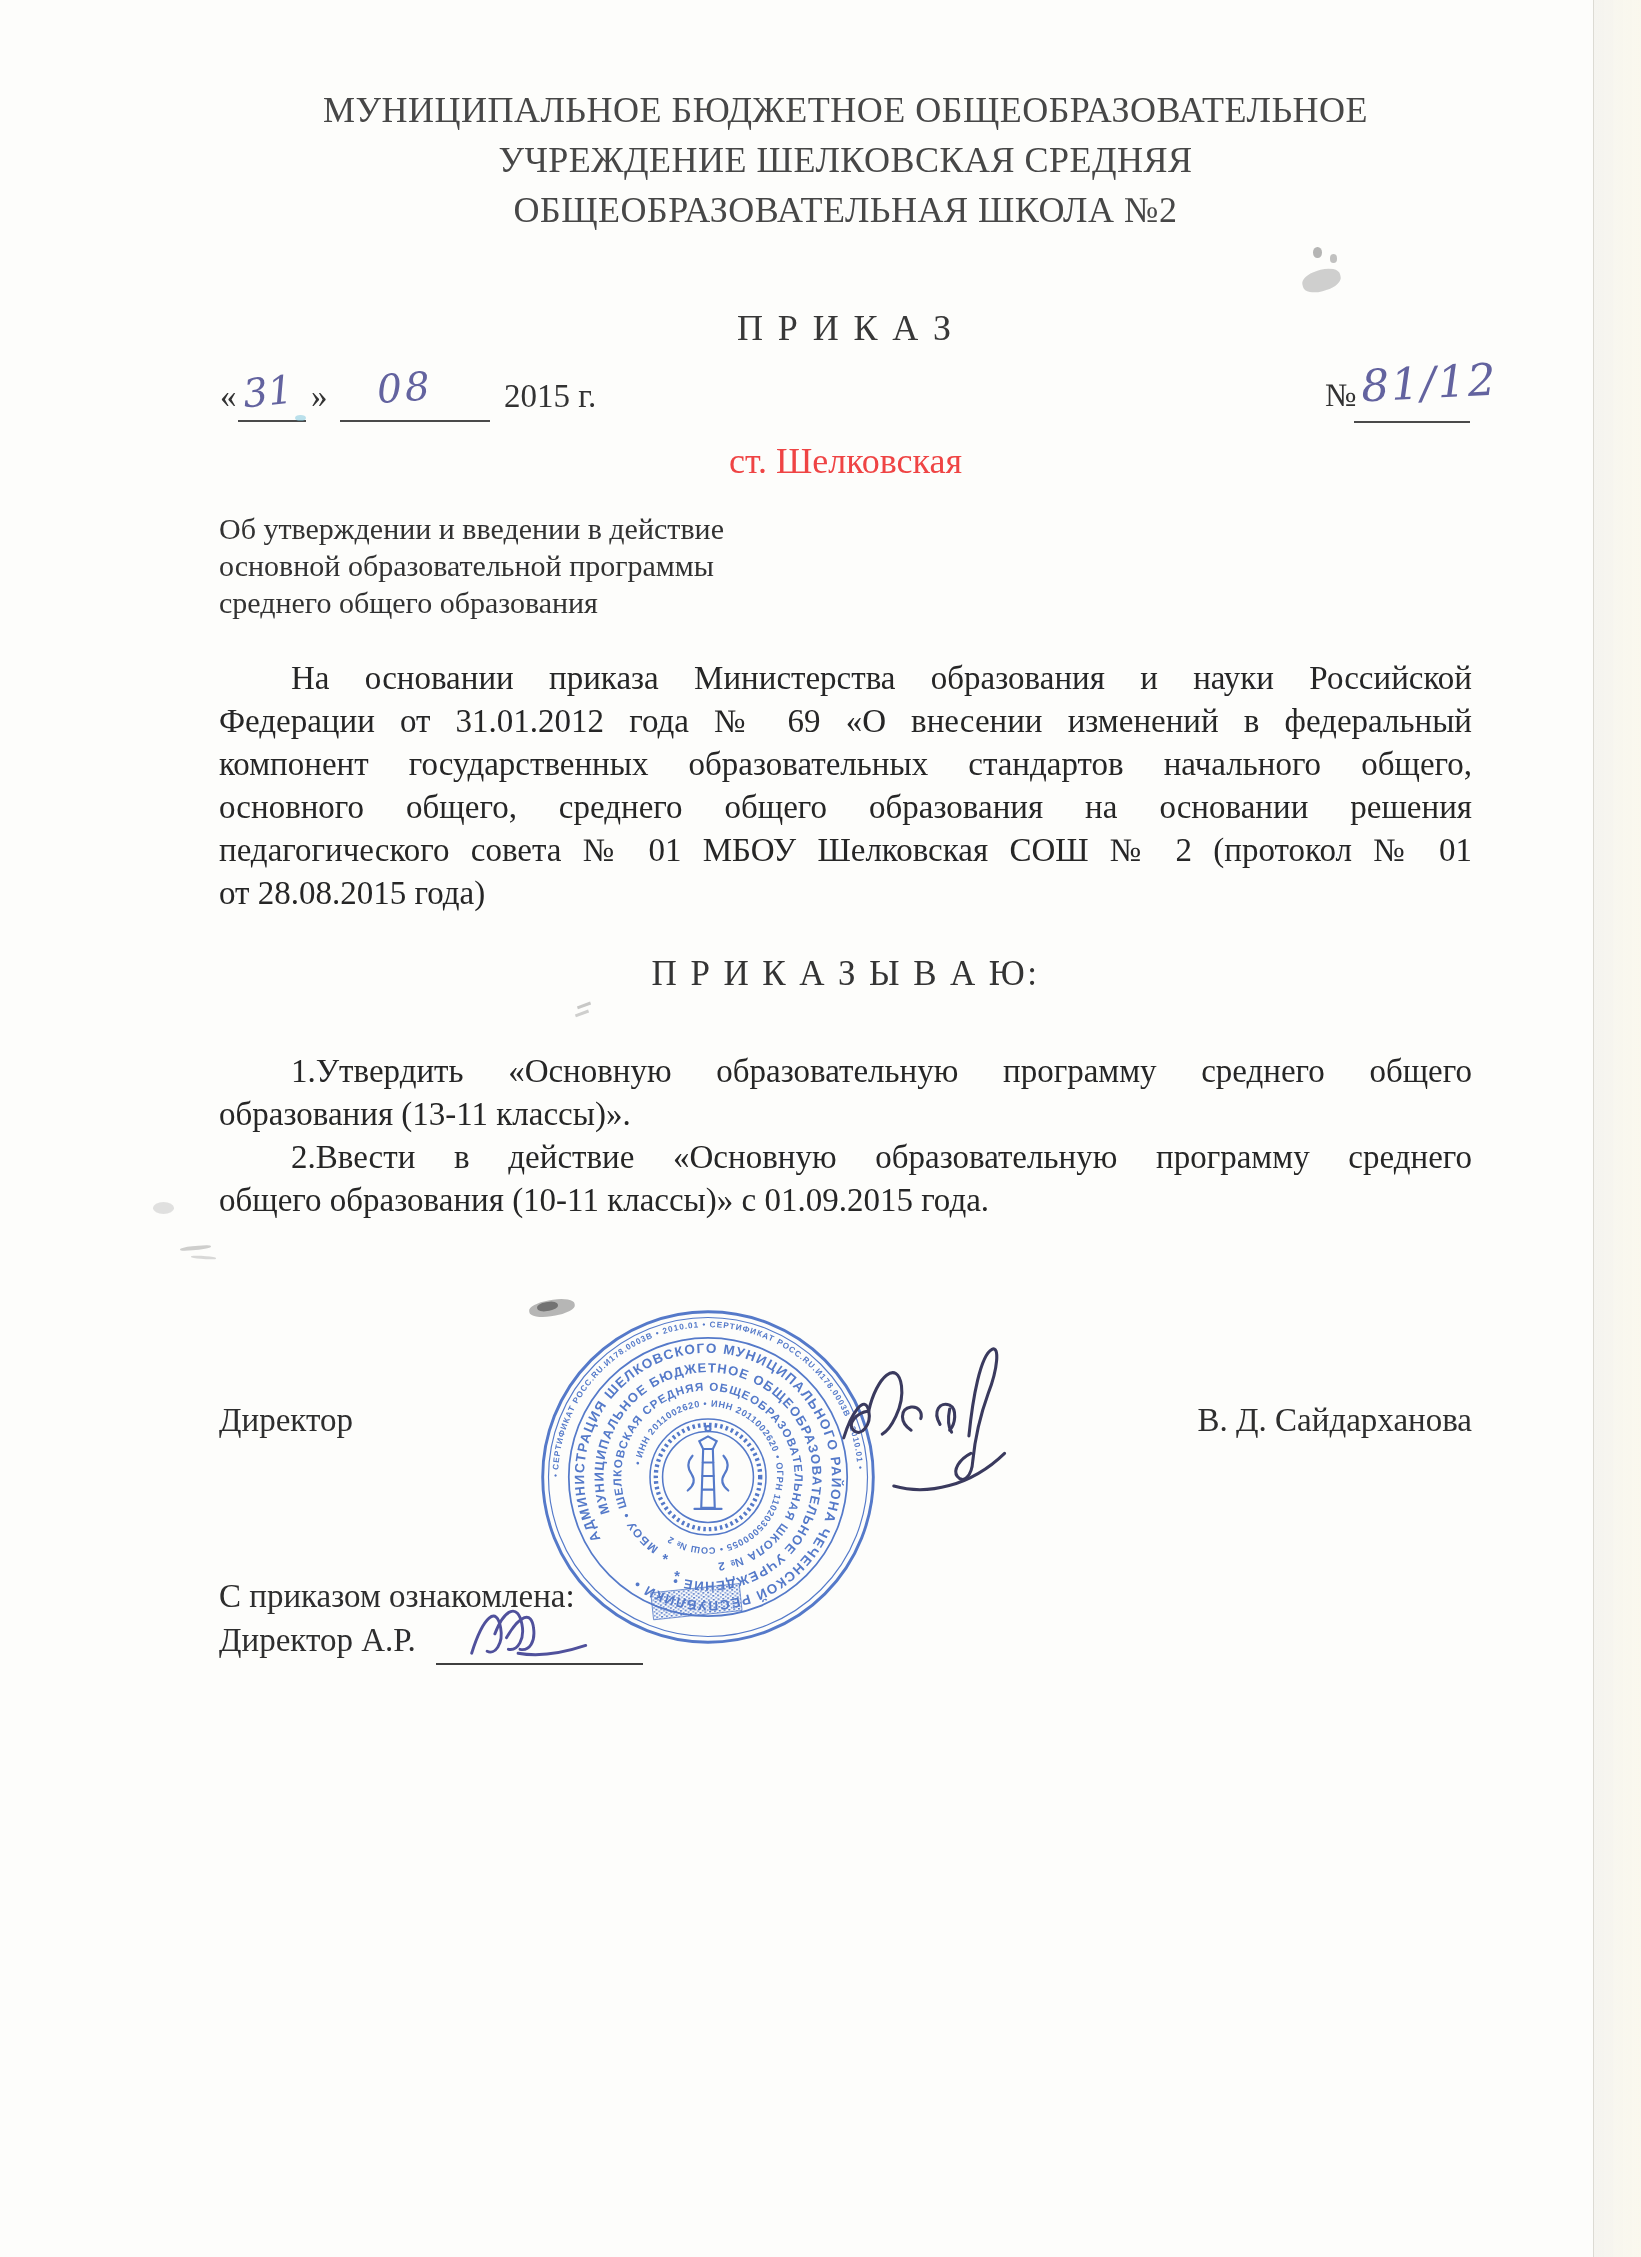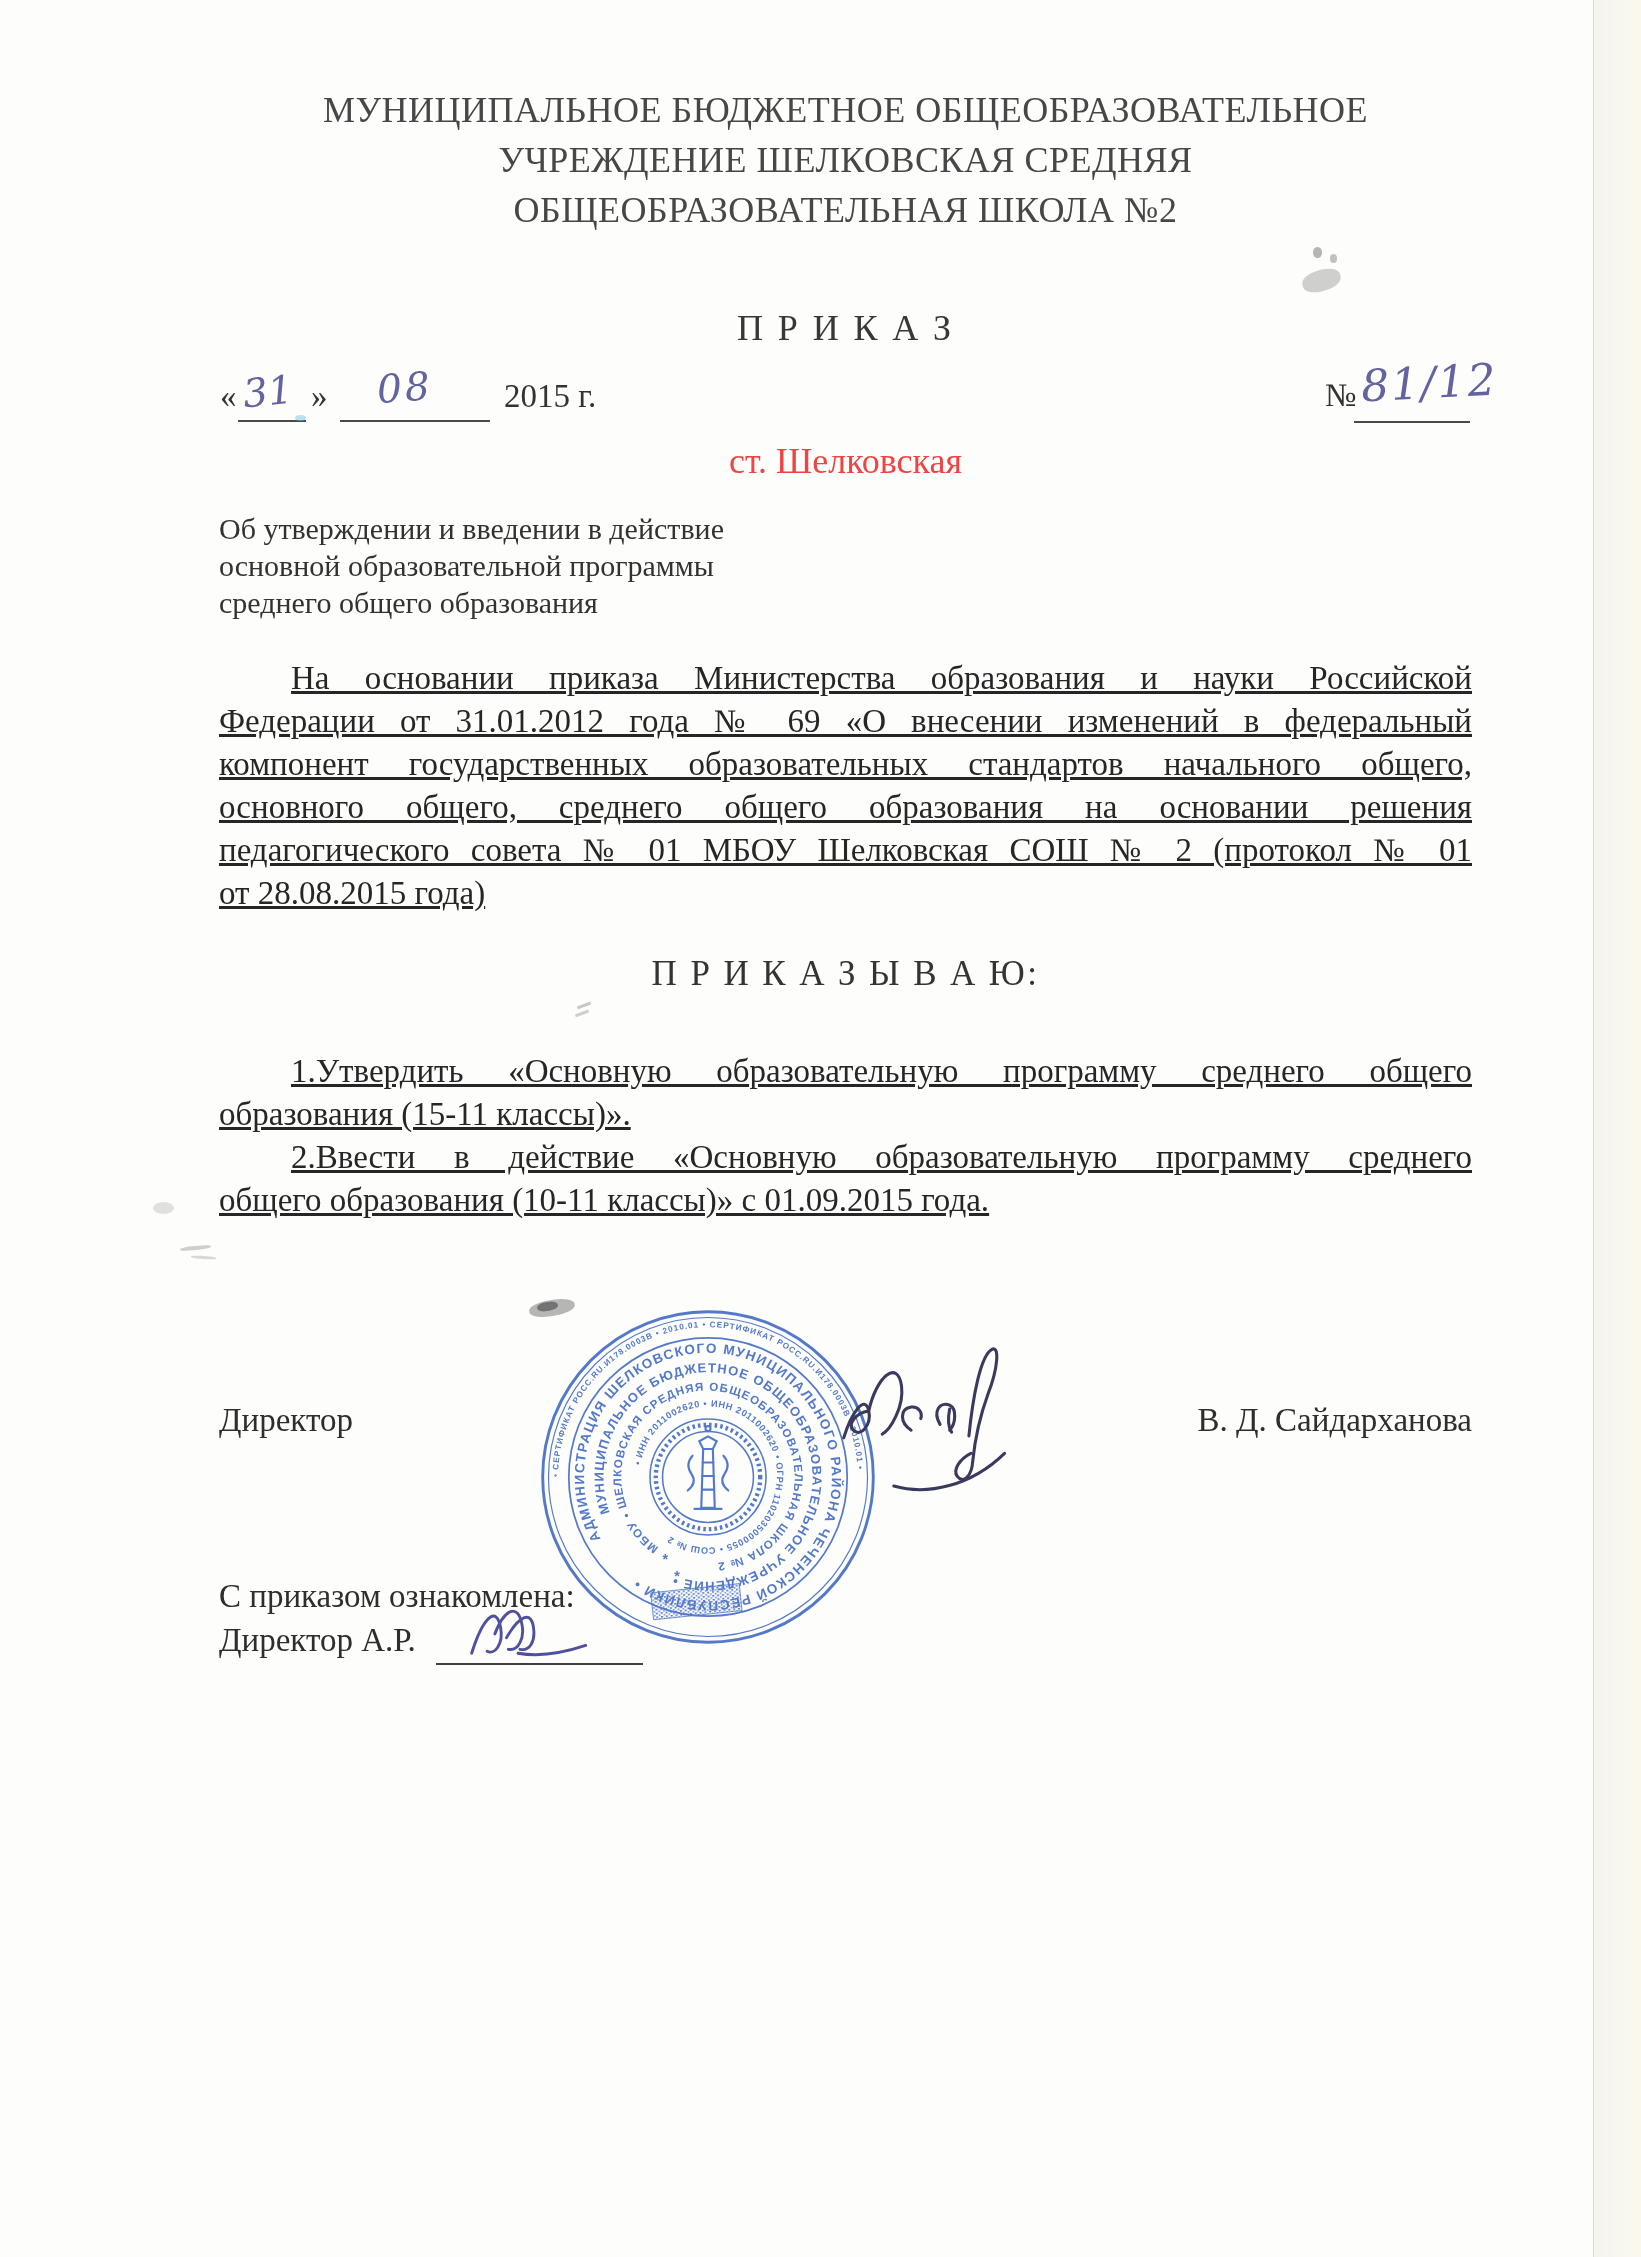--- a/index.html
+++ b/index.html
@@ -24,21 +24,21 @@
   .day-ink{left:243px;top:369px;font-size:39px;transform:rotate(-6deg);}
   .month-ink{left:377px;top:365px;font-size:39px;transform:rotate(-4deg);letter-spacing:2.9px;}
   .num-ink{left:1361px;top:357px;font-size:44px;transform:rotate(-3deg);letter-spacing:1.9px;}
   
   .place-line{left:219px;top:440px;width:1253px;text-align:center;font-size:36px;color:#ef4444;}
   .subject{left:219px;top:510px;width:734px;font-size:30px;line-height:37px;color:#323232;}
   
   .par{left:219px;width:1253px;font-size:33px;color:#262626;}
   .body-par{top:657px;}
   .items-par{top:1050px;}
-  .bline{height:43px;line-height:43px;white-space:nowrap;text-decoration:underline;}
+  .bline{height:43px;line-height:43px;white-space:nowrap;}
   .jl{white-space:normal;text-align:justify;text-align-last:justify;}
   .ind{padding-left:72px;}
   .resolution{left:219px;top:954px;width:1253px;text-align:center;
     font-size:35px;letter-spacing:2.4px;color:#343434;}
   
   .sig-row{left:219px;top:1402px;width:1253px;font-size:33px;color:#2e2e2e;}
   .sig-row .pos{float:left;}
   .sig-row .nm{float:right;}
   
   .ack1{left:219px;top:1578px;font-size:33px;color:#2e2e2e;z-index:6;}
@@ -114,21 +114,21 @@
     <div class="bline jl">компонент государственных образовательных стандартов начального общего,</div>
     <div class="bline jl">основного общего, среднего общего образования на основании решения</div>
     <div class="bline jl">педагогического совета № 01 МБОУ Шелковская СОШ № 2 (протокол № 01</div>
     <div class="bline">от 28.08.2015 года)</div>
   </div>
 
   <div class="abs resolution">П Р И К А З Ы В А Ю:</div>
 
   <div class="abs par items-par">
     <div class="bline jl ind">1.Утвердить «Основную образовательную программу среднего общего</div>
-    <div class="bline">образования (15-11 классы)».</div>
+    <div class="bline">образования (13-11 классы)».</div>
     <div class="bline jl ind">2.Ввести в действие «Основную образовательную программу среднего</div>
     <div class="bline">общего образования (10-11 классы)» с 01.09.2015 года.</div>
   </div>
 
   <div class="abs sig-row">
     <span class="pos">Директор</span>
     <span class="nm">В. Д. Сайдарханова</span>
   </div>
 
   <svg class="abs stamp" viewBox="0 0 360 360">

